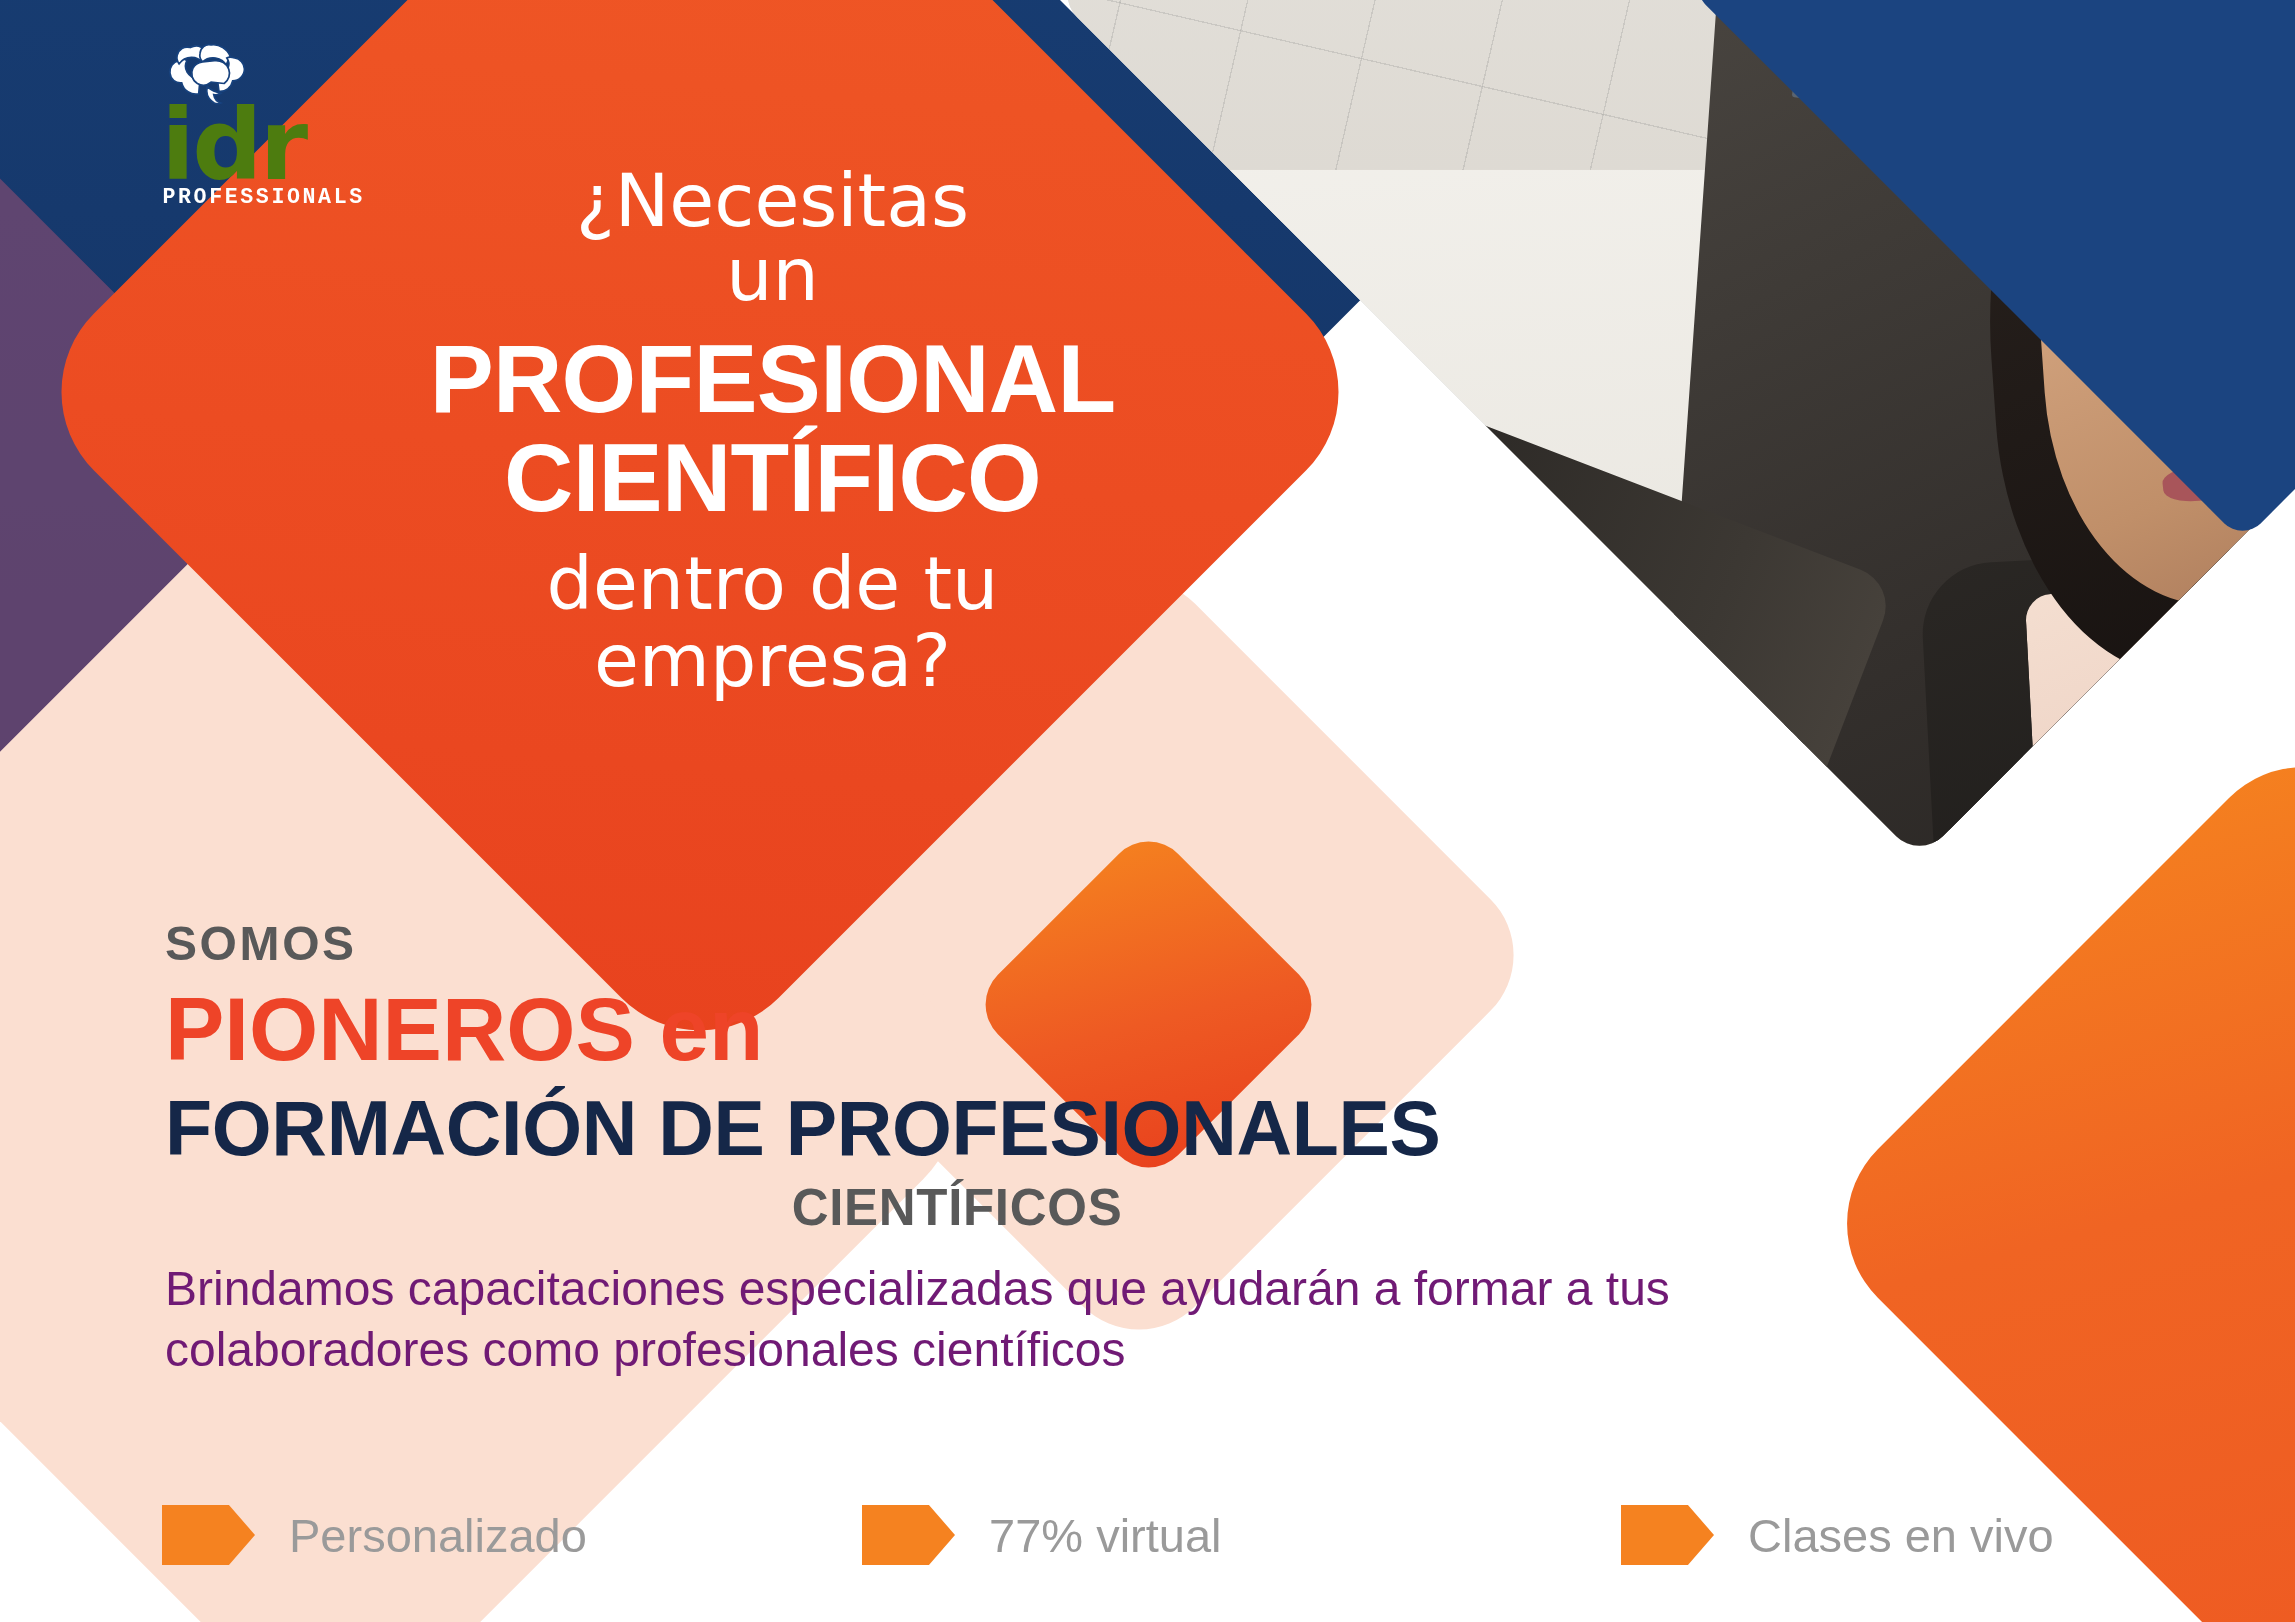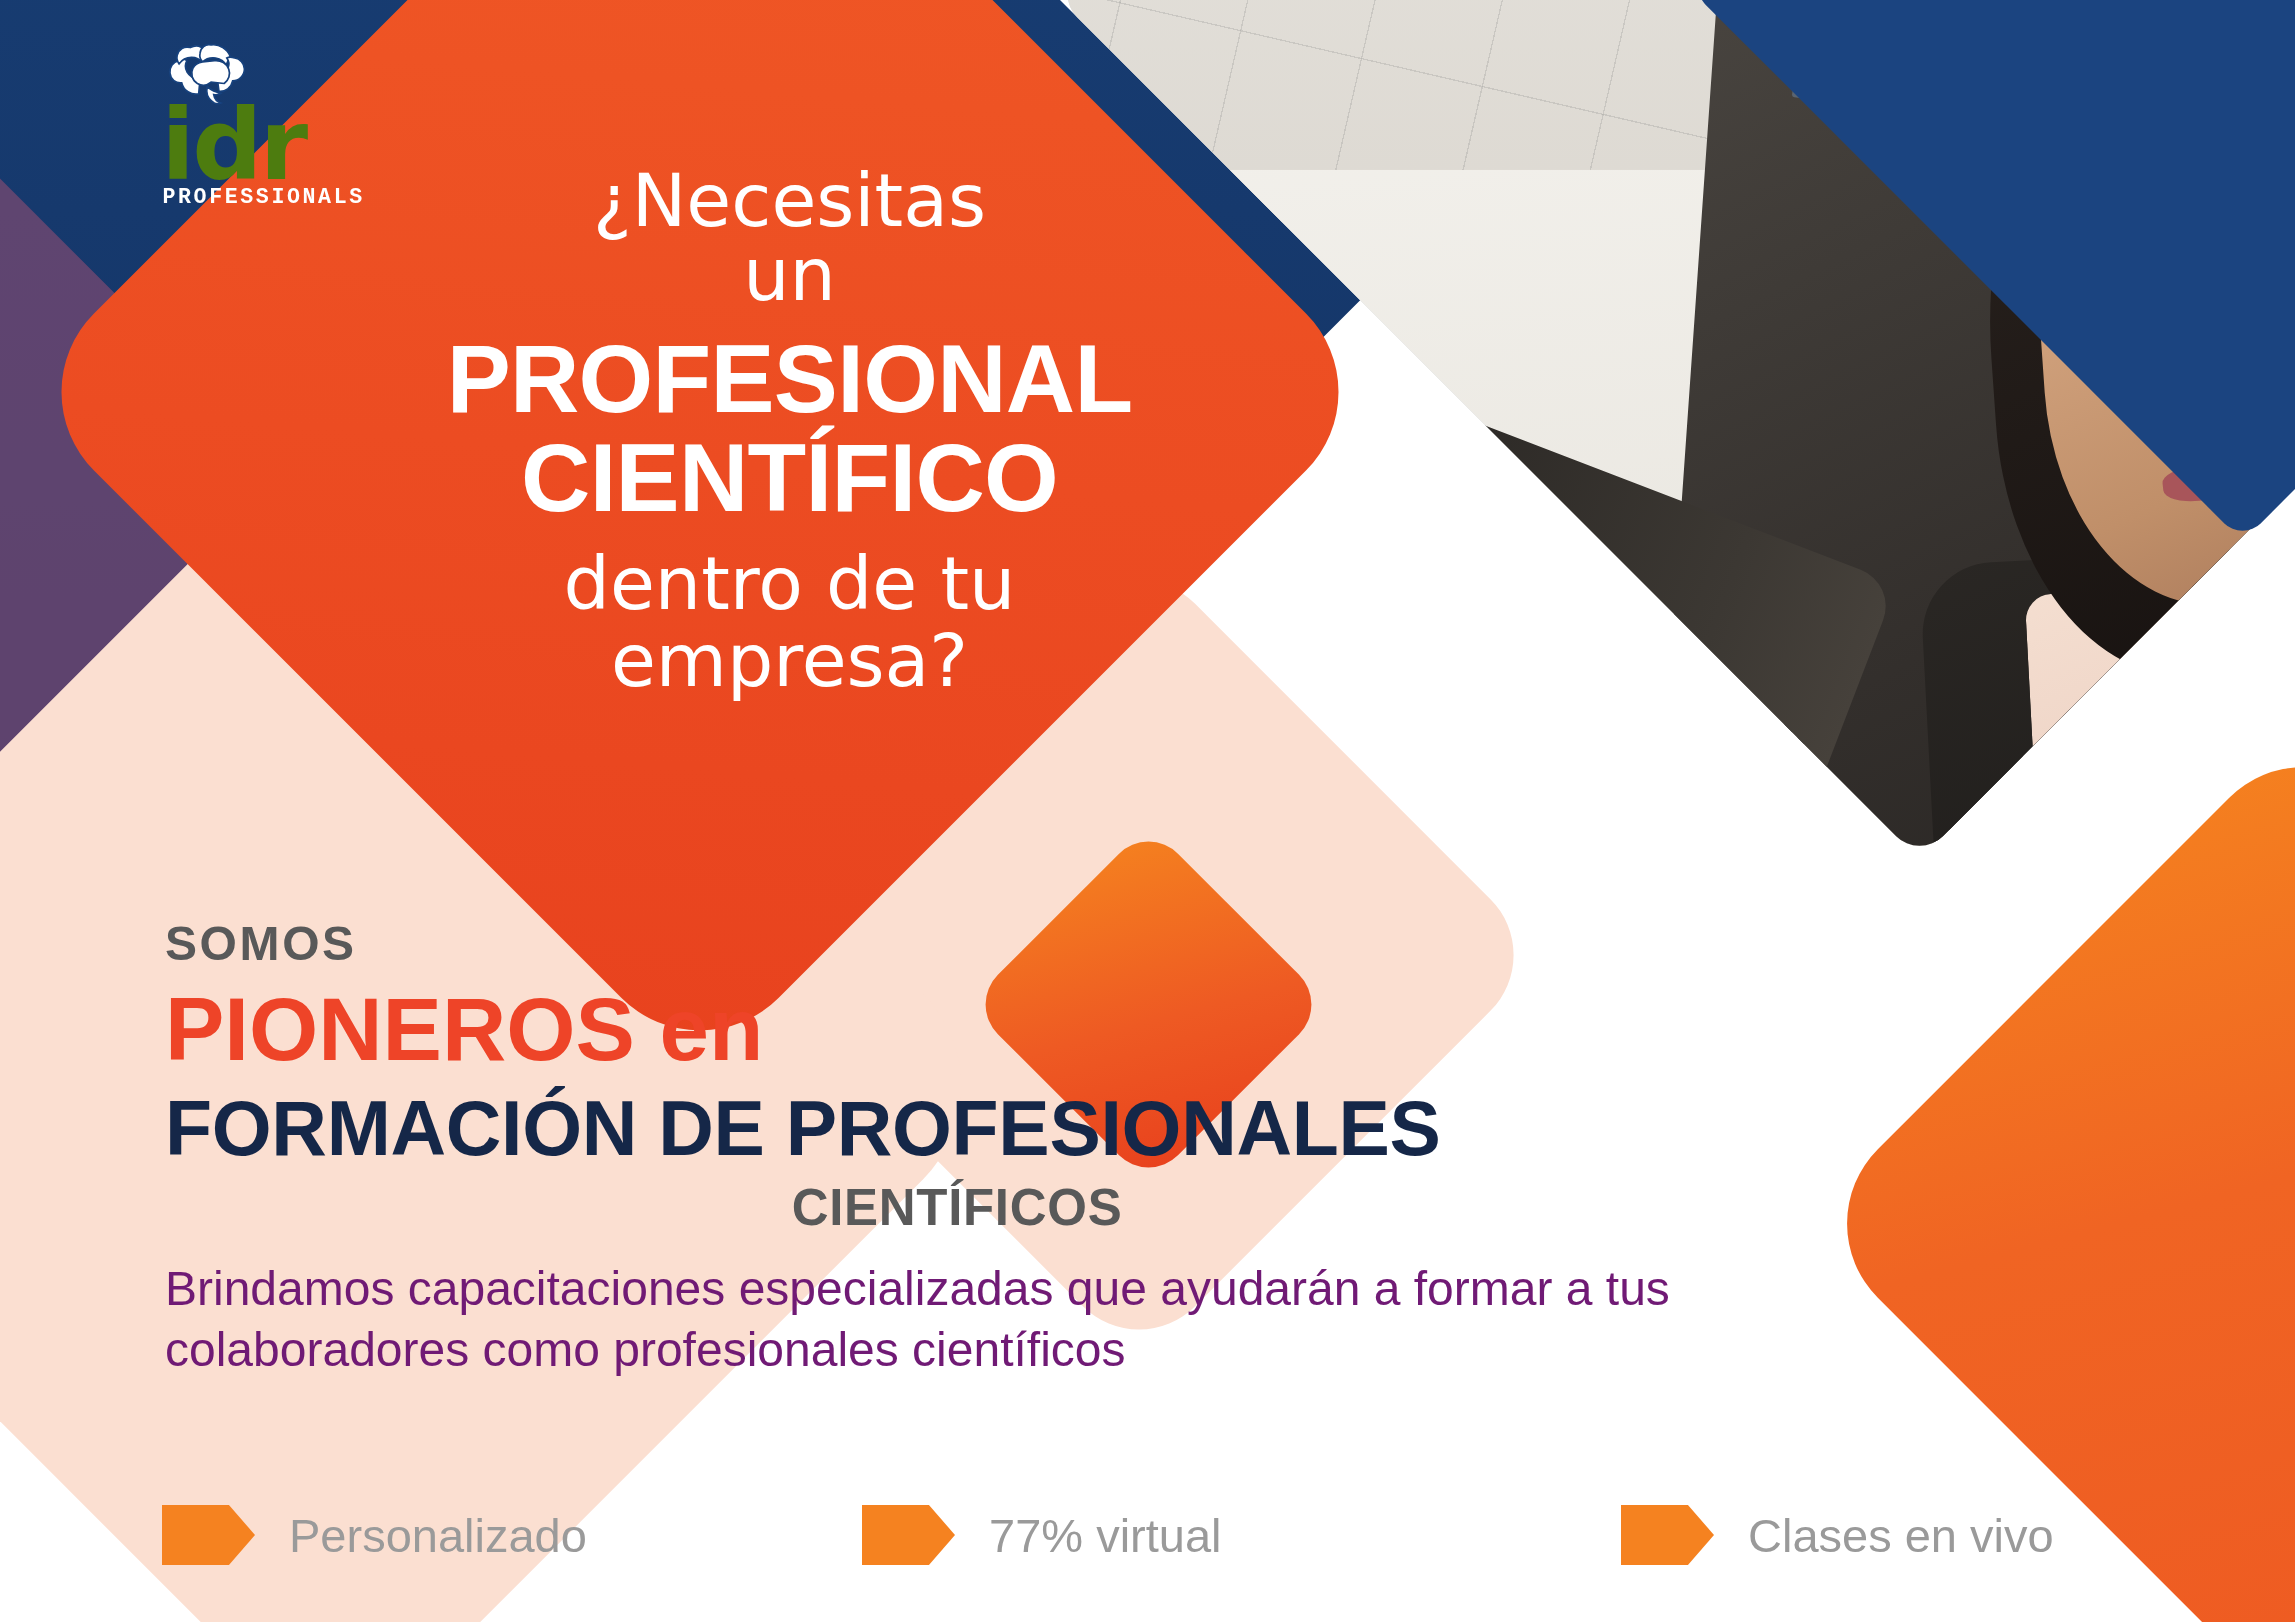--- a/index.html
+++ b/index.html
@@ -295,21 +295,21 @@
   }
   .logo-sub{
     font-size:21.6px; font-weight:700; color:#fff;
     letter-spacing:2.6px; padding-left:10.5px; margin-top:0;
     font-family:Liberation Mono, monospace;
   }
 
   
   .headline{
     position:absolute;
-    left:420px; top:164px;
+    left:403px; top:164px;
     width:739px;
     text-align:center;
     color:#ffffff;
   }
   .hl-light{ font-size:73px; line-height:1.02; font-weight:400; font-family:"DejaVu Sans", sans-serif;}
   .hl-bold{ font-size:96px; line-height:1.02; font-weight:700; letter-spacing:-0.7px; font-family:"Liberation Sans", sans-serif;}
   .hl-bold2{ font-size:96px; line-height:1.04; font-weight:700; letter-spacing:-0.7px; font-family:"Liberation Sans", sans-serif;}
   .hl-light2{ font-size:73px; line-height:1.06; font-weight:400; font-family:"DejaVu Sans", sans-serif;}
   .hl-gap{ height:17px; }
 

